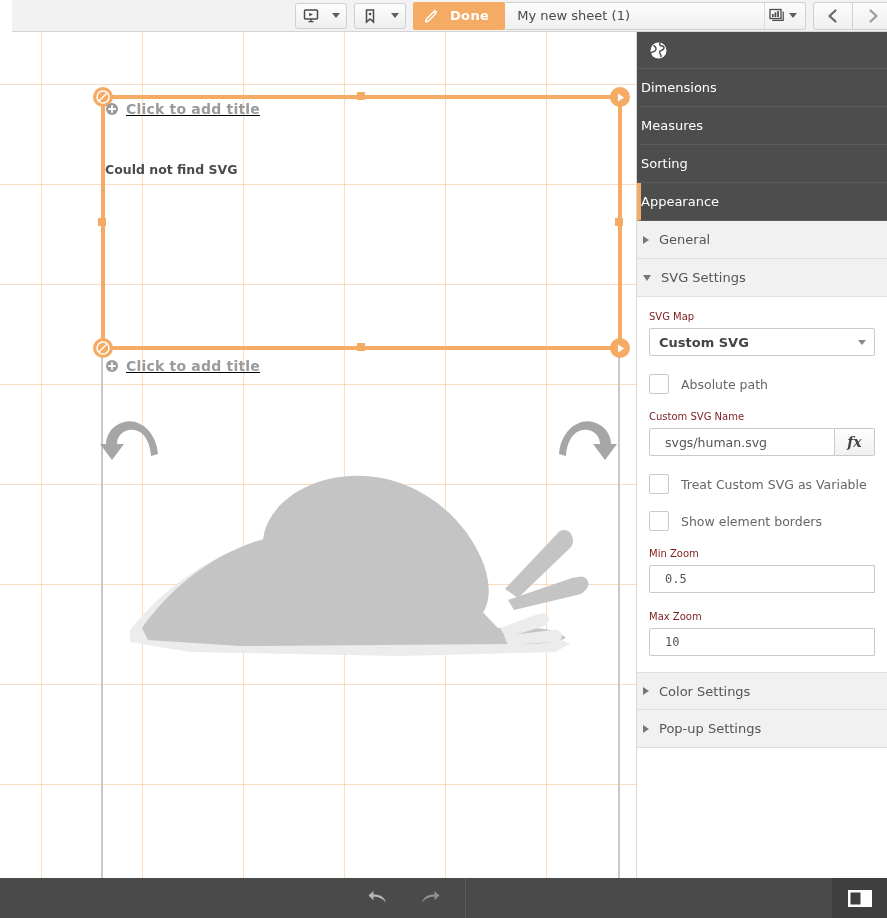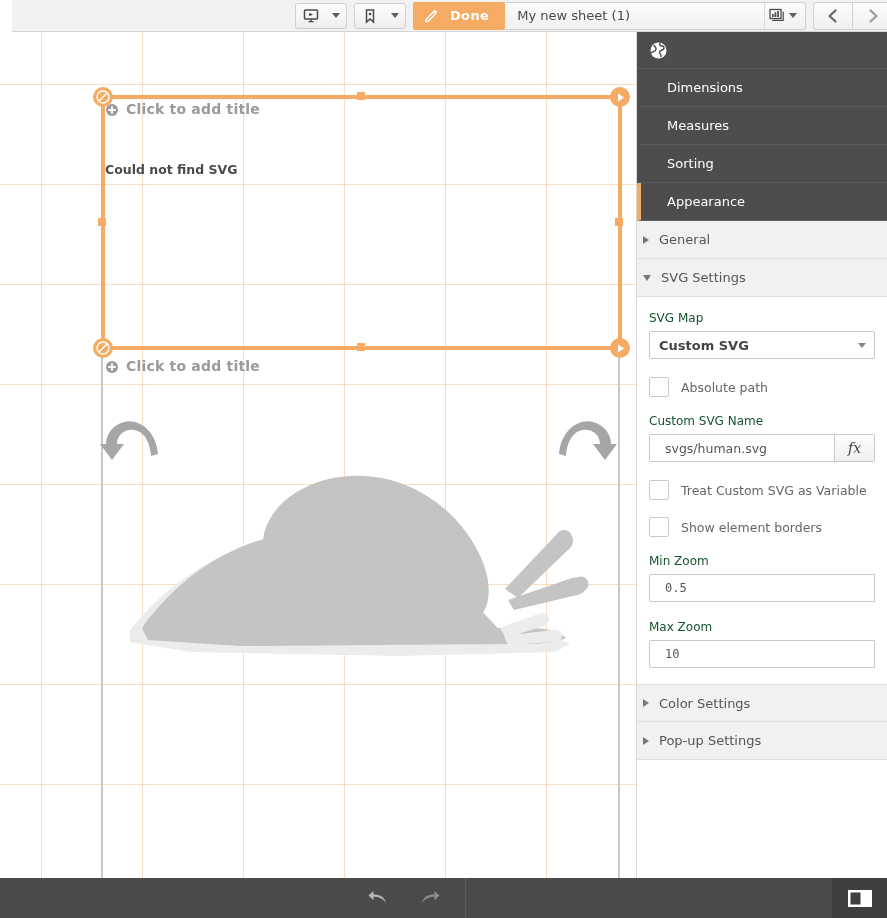--- a/index.html
+++ b/index.html
@@ -101,21 +101,21 @@
   .handle-circle {
     position: absolute; width: 20px; height: 20px; border-radius: 50%;
     background: #f5ab63; display: flex; align-items: center; justify-content: center;
     cursor: pointer;
   }
   .handle-sq {
     position: absolute; width: 8px; height: 8px; background: #f5ab63;
     cursor: pointer;
   }
   .title-row {
-    position: absolute; display: flex; align-items: flex-end; gap: 7px;
+    position: absolute; display: flex; align-items: center; gap: 7px; text-decoration: underline;
   }
   .title-plus {
     width: 14px; height: 14px; flex: 0 0 14px;
   }
   .title-text {
     font-size: 14px; font-weight: bold; color: #9a9a9a; letter-spacing: .2px;
   }
   .err-text {
     position: absolute; left: 105px; top: 130px;
     font-size: 12.5px; font-weight: bold; color: #4a4a4a;
@@ -131,40 +131,40 @@
     border-left: 1px solid #d8d8d8;
     overflow: hidden;
   }
   .rp-head {
     height: 37px; background: #4d4d4d;
     display: flex; align-items: center; padding-left: 12px;
     border-bottom: 1px solid #5c5c5c;
   }
   .rp-tab {
     height: 38px; background: #4d4d4d; color: #ffffff;
-    display: flex; align-items: center; padding-left: 26px;
+    display: flex; align-items: center; padding-left: 0;
     font-size: 13px; border-bottom: 1px solid #5c5c5c;
     border-left: 4px solid transparent; cursor: pointer;
   }
   .rp-tab.active { border-left-color: #f5ab63; background: #4d4d4d; }
   .acc-head {
     height: 38px; background: #f1f1f1; border-bottom: 1px solid #e0e0e0;
     display: flex; align-items: center; gap: 10px; padding-left: 6px;
     font-size: 13px; color: #555555; cursor: pointer;
   }
   .tri-right {
     width: 0; height: 0; border-top: 4.5px solid transparent;
     border-bottom: 4.5px solid transparent; border-left: 6px solid #777777;
   }
   .tri-down {
     width: 0; height: 0; border-left: 4.5px solid transparent;
     border-right: 4.5px solid transparent; border-top: 6px solid #777777;
   }
   .acc-body { padding: 14px 12px 16px 12px; background: #ffffff; }
-  .fld-label { font-size: 12px; color: #14532d; margin-bottom: 6px; }
+  .fld-label { font-size: 10px; color: #7f1d1d; margin-bottom: 6px; }
   .select-box {
     height: 28px; border: 1px solid #c9c9c9; border-radius: 2px;
     display: flex; align-items: center; justify-content: space-between;
     padding: 0 8px 0 9px; font-size: 13px; font-weight: bold; color: #444444;
     background: #ffffff; cursor: pointer; margin-bottom: 18px;
   }
   .caret-sm {
     width: 0; height: 0; border-left: 4px solid transparent;
     border-right: 4px solid transparent; border-top: 5px solid #888888;
   }
@@ -183,21 +183,21 @@
     padding: 0 8px; font-size: 12.5px; color: #555555;
     display: flex; align-items: center; background: #ffffff;
   }
   .inp.mono { font-family: "DejaVu Sans Mono", "Liberation Mono", monospace; font-size: 12px; }
   .fx-btn {
     width: 40px; height: 28px; flex: 0 0 40px;
     border: 1px solid #c9c9c9; border-left: none; border-radius: 0 2px 2px 0;
     background: linear-gradient(#fdfdfd, #f0f0f0);
     display: flex; align-items: center; justify-content: center;
     font-family: "DejaVu Serif", "Liberation Serif", serif;
-    font-style: italic; font-weight: normal; font-size: 14px; color: #444444;
+    font-style: italic; font-weight: bold; font-size: 14px; color: #444444;
     cursor: pointer;
   }
   .inp-row .inp { border-radius: 2px 0 0 2px; padding-left: 15px; }
 
   
   .botbar {
     position: absolute; left: 0; top: 878px; width: 887px; height: 40px;
     background: #4a4a4a; display: flex; align-items: center;
   }
   .bb-left { flex: 1 1 auto; height: 40px; }

